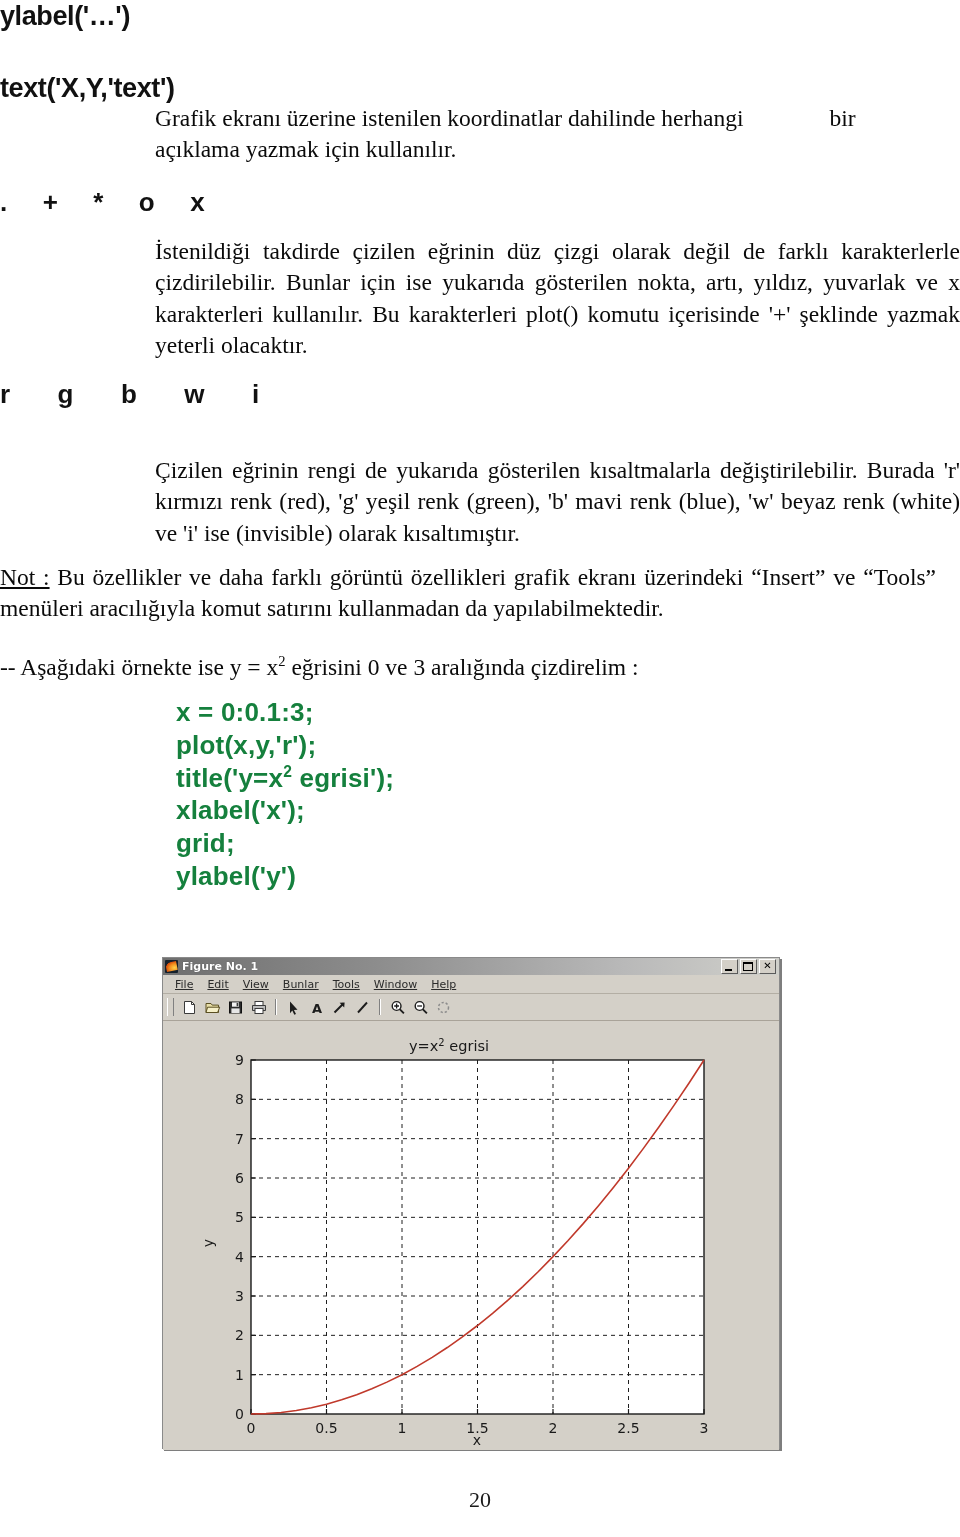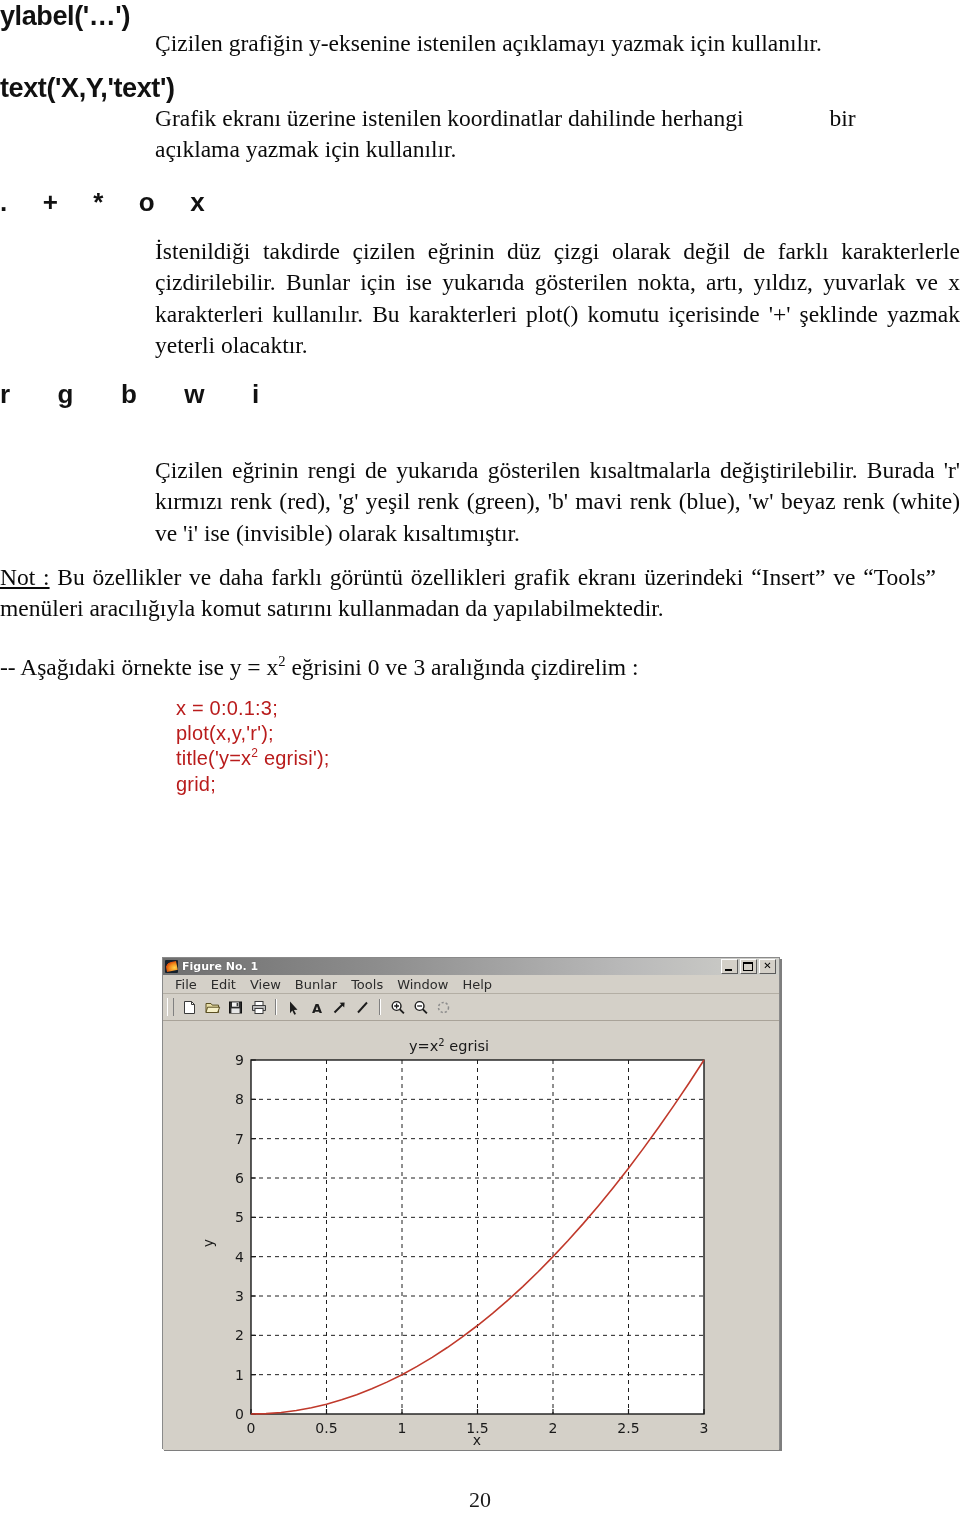--- a/index.html
+++ b/index.html
@@ -77,25 +77,26 @@
   #p-example  { left: 0px;   top: 652px; width: 960px; }
   #code-block { left: 176px; top: 696px; }
 
   .u { text-decoration: underline; }
 
   sup { font-size: 0.62em; vertical-align: super; line-height: 0; }
 
   
   .code-line {
     font-family: "Liberation Sans", sans-serif;
-    font-size: 20px;
+    font-size: 26px;
     line-height: 1.26;
     letter-spacing: 0.2px;
-    color: #b91c1c;
+    color: #15803d;
     white-space: pre;
+    font-weight: bold;
   }
   .code-line sup { font-size: 0.6em; }
 
   
   #figure-window {
     left: 162px;
     top: 957px;
     width: 618px;
     height: 492px;
     background: #d4d0c8;
@@ -165,25 +166,26 @@
 
   .menubar {
     height: 18px;
     display: flex;
     align-items: center;
     padding-left: 5px;
     background: #d4d0c8;
     border-bottom: 1px solid #b3aea4;
   }
   .menu-item {
-    font-size: 13px;
+    font-size: 11px;
     color: #2b2b2b;
     padding: 0 7px;
     font-family: "DejaVu Sans", sans-serif;
     white-space: nowrap;
+    text-decoration: underline;
   }
 
   .toolbar {
     height: 26px;
     display: flex;
     align-items: center;
     padding-left: 4px;
     background: #d4d0c8;
     border-bottom: 1px solid #a9a399;
     gap: 2px;
@@ -223,23 +225,20 @@
     color: #1a1a1a;
   }
 </style>
 </head>
 <body>
 
 <div class="page">
 
   <div class="abs cmd-heading" id="h-ylabel">ylabel('…')</div>
 
-  <div class="abs" id="p-ylabel">
-    <p class="body-par indent">Çizilen grafiğin y-eksenine istenilen açıklamayı yazmak için kullanılır.</p>
-  </div>
 
   <div class="abs cmd-heading" id="h-text">text('X,Y,'text')</div>
 
   <div class="abs" id="p-text">
     <p class="body-par indent">
       <span>Grafik ekranı üzerine istenilen koordinatlar dahilinde  herhangi</span><span class="gap-wide"></span><span>bir</span>
     </p>
     <p class="body-par indent">açıklama yazmak için kullanılır.</p>
   </div>
 
@@ -260,21 +259,23 @@
   </div>
 
   <div class="abs" id="p-example">
     <p class="body-par full"><span>-- Aşağıdaki örnekte ise y = x</span><sup>2</sup><span> eğrisini 0 ve 3 aralığında çizdirelim :</span></p>
   </div>
 
   <div class="abs" id="code-block">
     <div class="code-line">x = 0:0.1:3;</div>
     <div class="code-line">plot(x,y,'r');</div>
     <div class="code-line"><span>title('y=x</span><sup>2</sup><span> egrisi');</span></div>
+    <div class="code-line">xlabel('x');</div>
     <div class="code-line">grid;</div>
+    <div class="code-line">ylabel('y')</div>
   </div>
 
   <div class="abs" id="figure-window">
 
     <div class="titlebar">
       <span class="matlab-logo"></span>
       <span class="title-text">Figure No. 1</span>
       <span class="win-buttons">
         <span class="win-btn btn-min">
             <i></i>

